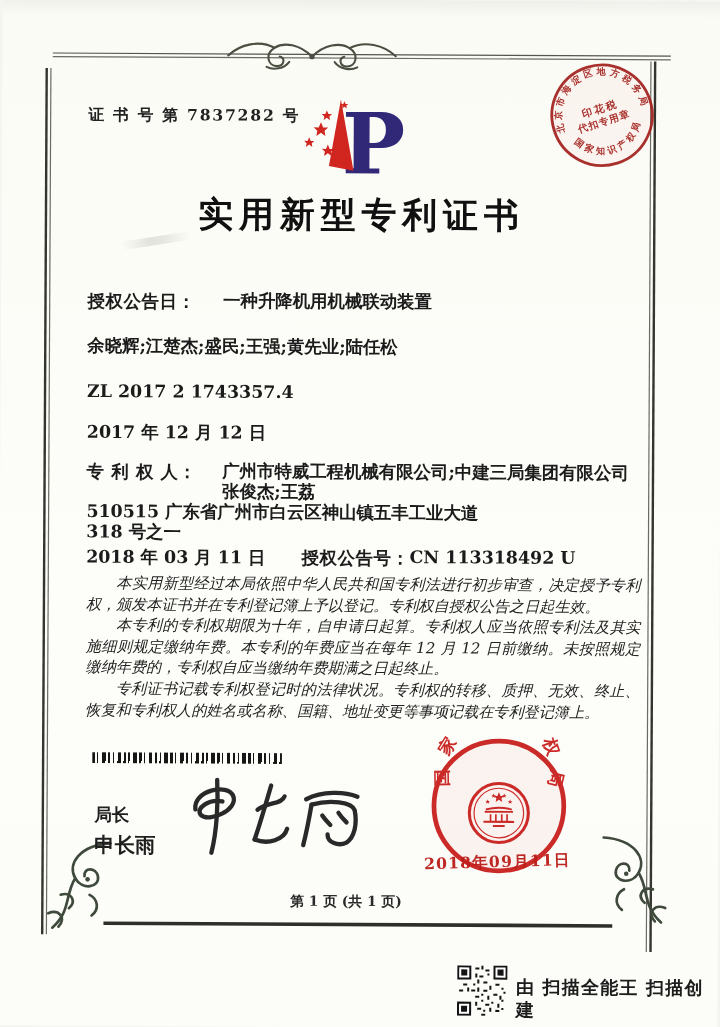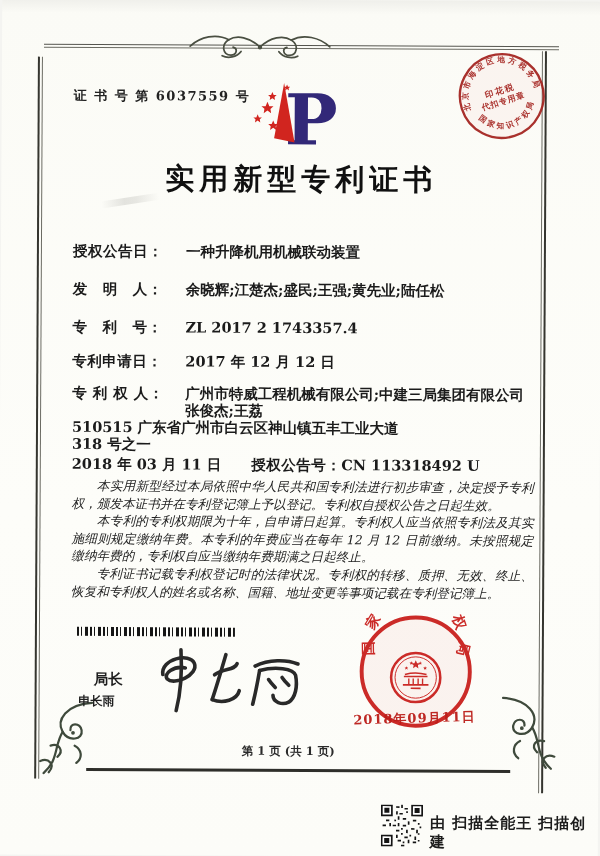--- a/index.html
+++ b/index.html
@@ -38,22 +38,22 @@
   .row-grant { top:456px; }
   .grant-right { margin-left:30px; display:flex; }
   .grant-right .lbl2 { letter-spacing:0.5px; }
   
   .body-text { position:absolute; left:72px; top:478px; width:462px; }
   .body-text p { font-size:12.6px; line-height:17.6px; text-align:justify; text-indent:2em;
                  font-style:italic; font-weight:500; color:#222; }
   
   .barcode { position:absolute; left:78px; top:628px; width:158px; height:9px;
              background:repeating-linear-gradient(90deg,#161616 0 2px,transparent 2px 4px,#161616 4px 5px,transparent 5px 8px,#161616 8px 11px,transparent 11px 13px); }
-  .sig-title { position:absolute; left:95px; top:671px; font-size:14.5px; font-weight:600; }
-  .sig-name  { position:absolute; left:80px; top:694px; font-size:12px; font-weight:600; }
+  .sig-title { position:absolute; left:80px; top:671px; font-size:14.5px; font-weight:600; }
+  .sig-name  { position:absolute; left:80px; top:694px; font-size:17px; font-weight:600; }
   .signature { position:absolute; left:150px; top:646px; width:170px; height:72px; }
   .big-seal { position:absolute; left:358px; top:612px; width:118px; height:118px; opacity:.95; }
   .big-seal text { fill:#c9201d; font-weight:bold; }
   .seal-date { position:absolute; left:338px; top:709px; width:156px; text-align:center;
                font-size:13px; font-weight:bold; color:rgba(186,28,24,.95); letter-spacing:1px; transform:rotate(-2deg); }
   .page-footer { position:absolute; left:0; top:744px; width:580px; text-align:center; font-size:11.5px; font-weight:600; color:#2a2a2a; }
   
   .qr { position:absolute; left:383px; top:804px; width:42px; height:42px; }
   .credit { position:absolute; left:432px; top:813px; font-size:15px; font-weight:600; color:#1c1c1c; letter-spacing:1px;
             font-family:"DejaVu Sans","Liberation Sans",sans-serif; }
@@ -102,21 +102,21 @@
     <g fill="none" stroke="#3f4a3c" stroke-width="2.6" stroke-linecap="round">
       <path d="M72,8 C42,10 30,28 38,42 C45,54 62,51 60,40 C58,31 46,31 47,40"></path>
       <path d="M38,42 C28,58 34,74 16,90"></path>
       <path d="M24,58 C34,55 40,64 32,71"></path>
       <path d="M12,76 C22,72 30,80 22,89"></path>
       <path d="M52,58 C60,62 62,72 54,78"></path>
       <circle cx="50" cy="43" r="2.2" fill="#3f4a3c" stroke="none"></circle>
     </g>
   </svg>
 
-  <div class="cert-no">证 书 号 第 6037559 号</div>
+  <div class="cert-no">证 书 号 第 7837282 号</div>
 
   <svg class="logo" viewBox="0 0 104 78">
     <defs>
       <path id="star" d="M0,-1 L0.294,-0.309 L0.951,-0.309 L0.476,0.118 L0.588,0.809 L0,0.382 L-0.588,0.809 L-0.476,0.118 L-0.951,-0.309 L-0.294,-0.309 Z"></path>
     </defs>
     <text x="40" y="64" font-size="72" font-weight="bold" fill="#322878" font-family="'DejaVu Serif',serif">P</text>
     <path d="M39,1 L50,62 L29,58 Z" fill="#d1251f"></path>
     <g fill="#d1251f">
       <use href="#star" transform="translate(22,27) scale(6.5)"></use>
       <use href="#star" transform="translate(12,38) scale(4.6)"></use>
@@ -137,29 +137,26 @@
   </svg>
 
   <div class="title">实用新型专利证书</div>
   <div class="smudge1"></div>
 
   <div class="row row-name">
     <span class="lbl">授权公告日：</span>
     <span class="val">一种升降机用机械联动装置</span>
   </div>
   <div class="row row-inventors">
-    <span class="lbl">发　明　人：</span>
     <span class="val">余晓辉;江楚杰;盛民;王强;黄先业;陆任松</span>
   </div>
   <div class="row row-patno">
-    <span class="lbl">专　利　号：</span>
     <span class="val">ZL 2017 2 1743357.4</span>
   </div>
   <div class="row row-filing">
-    <span class="lbl">专利申请日：</span>
     <span class="val">2017 年 12 月 12 日</span>
   </div>
   <div class="row row-patentee">
     <span class="lbl">专 利 权 人：</span>
     <span class="val">
       <span>广州市特威工程机械有限公司;中建三局集团有限公司</span><br>
       <span>张俊杰;王荔</span>
     </span>
   </div>
   <div class="row row-address">

